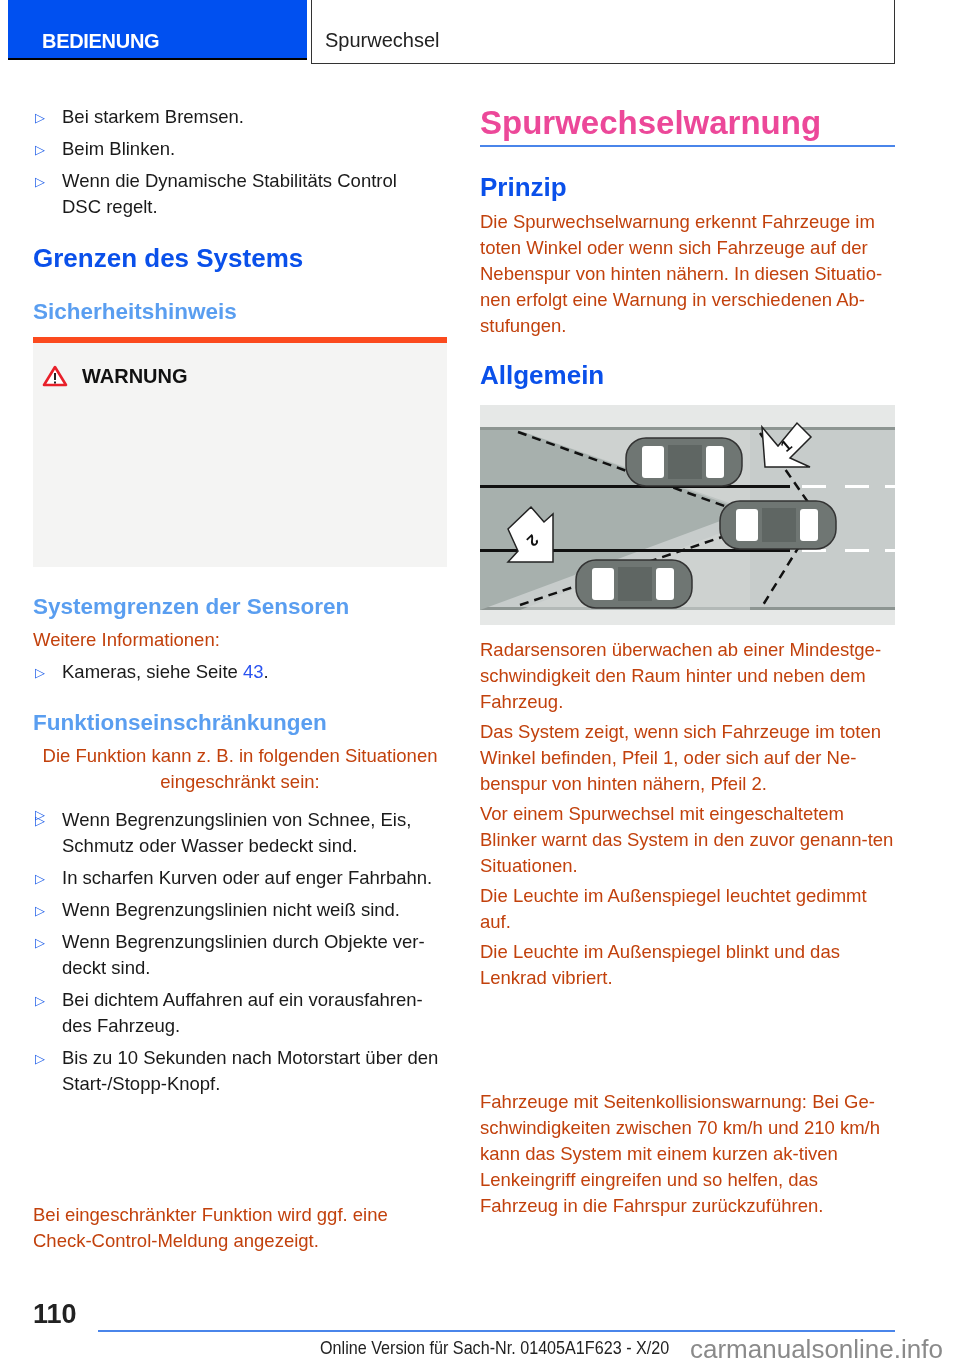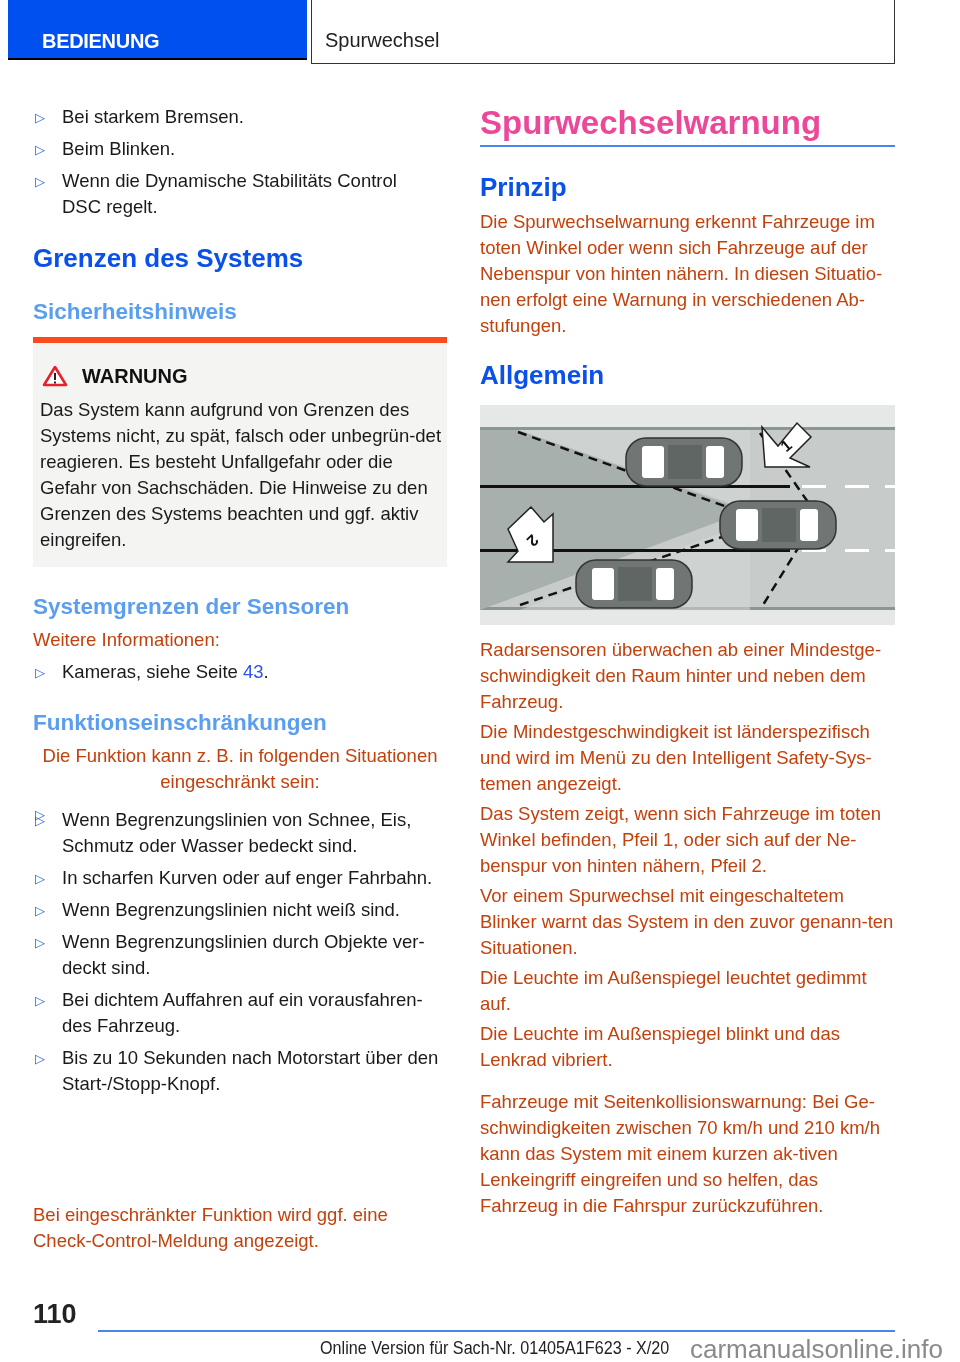--- a/index.html
+++ b/index.html
@@ -63,21 +63,20 @@
   <div class="title">
     <span>
       <svg width="26" height="22" viewBox="0 0 26 22">
         <polygon points="13,2 24,20 2,20" fill="#fff" stroke="#e8202a" stroke-width="2.6" stroke-linejoin="round"></polygon>
         <rect x="12" y="8" width="2" height="7" fill="#222"></rect>
         <rect x="12" y="16.5" width="2" height="2" fill="#222"></rect>
       </svg>
     </span>
     <b>WARNUNG</b>
   </div>
-  <div class="body">Das System kann aufgrund von Grenzen des Systems nicht, zu spät, falsch oder unbegrün-det reagieren. Es besteht Unfallgefahr oder die Gefahr von Sachschäden. Die Hinweise zu den Grenzen des Systems beachten und ggf. aktiv eingreifen.</div>
 </div>
 
 <div class="col colL">
   <h3 class="h3" style="position:absolute; top:594px;">Systemgrenzen der Sensoren</h3>
   <p class="p" style="position:absolute; top:627px;">Weitere Informationen:</p>
   <ul class="bul" style="position:absolute; top:659px; width:414px;">
     <li><span class="tri">▷</span><span>Kameras, siehe Seite </span><span class="link">43</span><span>.</span></li>
   </ul>
 
   <h3 class="h3" style="position:absolute; top:710px;">Funktionseinschränkungen</h3>
@@ -163,21 +162,20 @@
     <g>
       <polygon points="28,124 51,102 64,117 73,109 73,157 28,157 38,146" fill="#fff" stroke="#222" stroke-width="1.5"></polygon>
       <text x="46" y="143" font-size="16" font-weight="bold" fill="#111" transform="rotate(135 52 137)" font-family="Liberation Sans, sans-serif">2</text>
     </g>
   </svg>
 </div>
 
 <div class="col colR">
   <div style="position:absolute; top:637px; width:415px;">
     <p class="p" style="margin-bottom:4px;">Radarsensoren überwachen ab einer Mindestge-schwindigkeit den Raum hinter und neben dem Fahrzeug.</p>
-    <p class="p" style="margin-bottom:4px;">Die Mindestgeschwindigkeit ist länderspezifisch und wird im Menü zu den Intelligent Safety-Sys-temen angezeigt.</p>
     <p class="p" style="margin-bottom:4px;">Das System zeigt, wenn sich Fahrzeuge im toten Winkel befinden, Pfeil 1, oder sich auf der Ne-benspur von hinten nähern, Pfeil 2.</p>
     <p class="p" style="margin-bottom:4px;">Vor einem Spurwechsel mit eingeschaltetem Blinker warnt das System in den zuvor genann-ten Situationen.</p>
     <p class="p" style="margin-bottom:4px;">Die Leuchte im Außenspiegel leuchtet gedimmt auf.</p>
     <p class="p" style="margin-bottom:4px;">Die Leuchte im Außenspiegel blinkt und das Lenkrad vibriert.</p>
   </div>
   <p class="p" style="position:absolute; top:1089px; width:415px;">Fahrzeuge mit Seitenkollisionswarnung: Bei Ge-schwindigkeiten zwischen 70 km/h und 210 km/h kann das System mit einem kurzen ak-tiven Lenkeingriff eingreifen und so helfen, das Fahrzeug in die Fahrspur zurückzuführen.</p>
 </div>
 
 <div class="pagenum">110</div>
 <div class="footer-line"></div>

